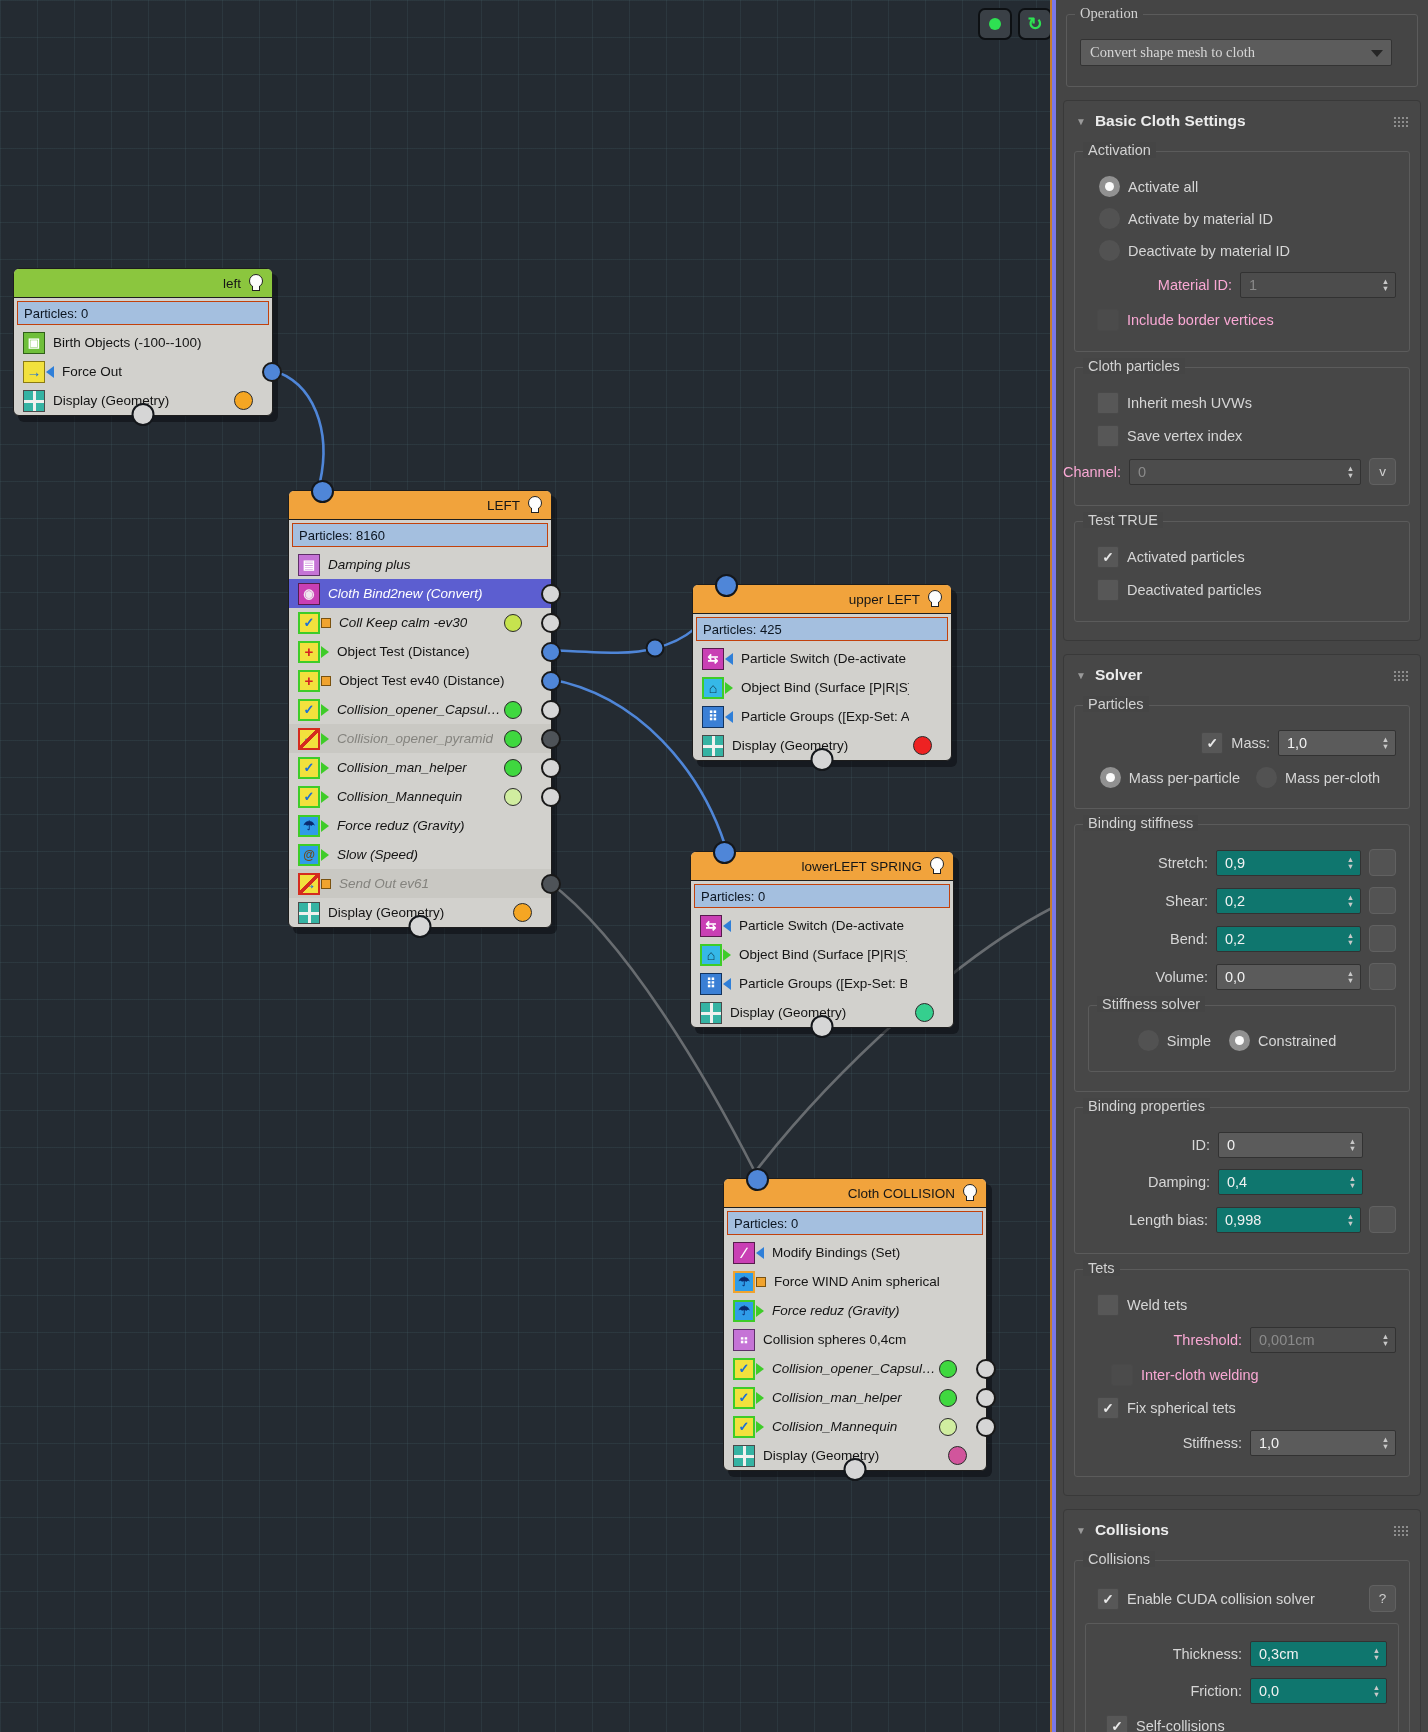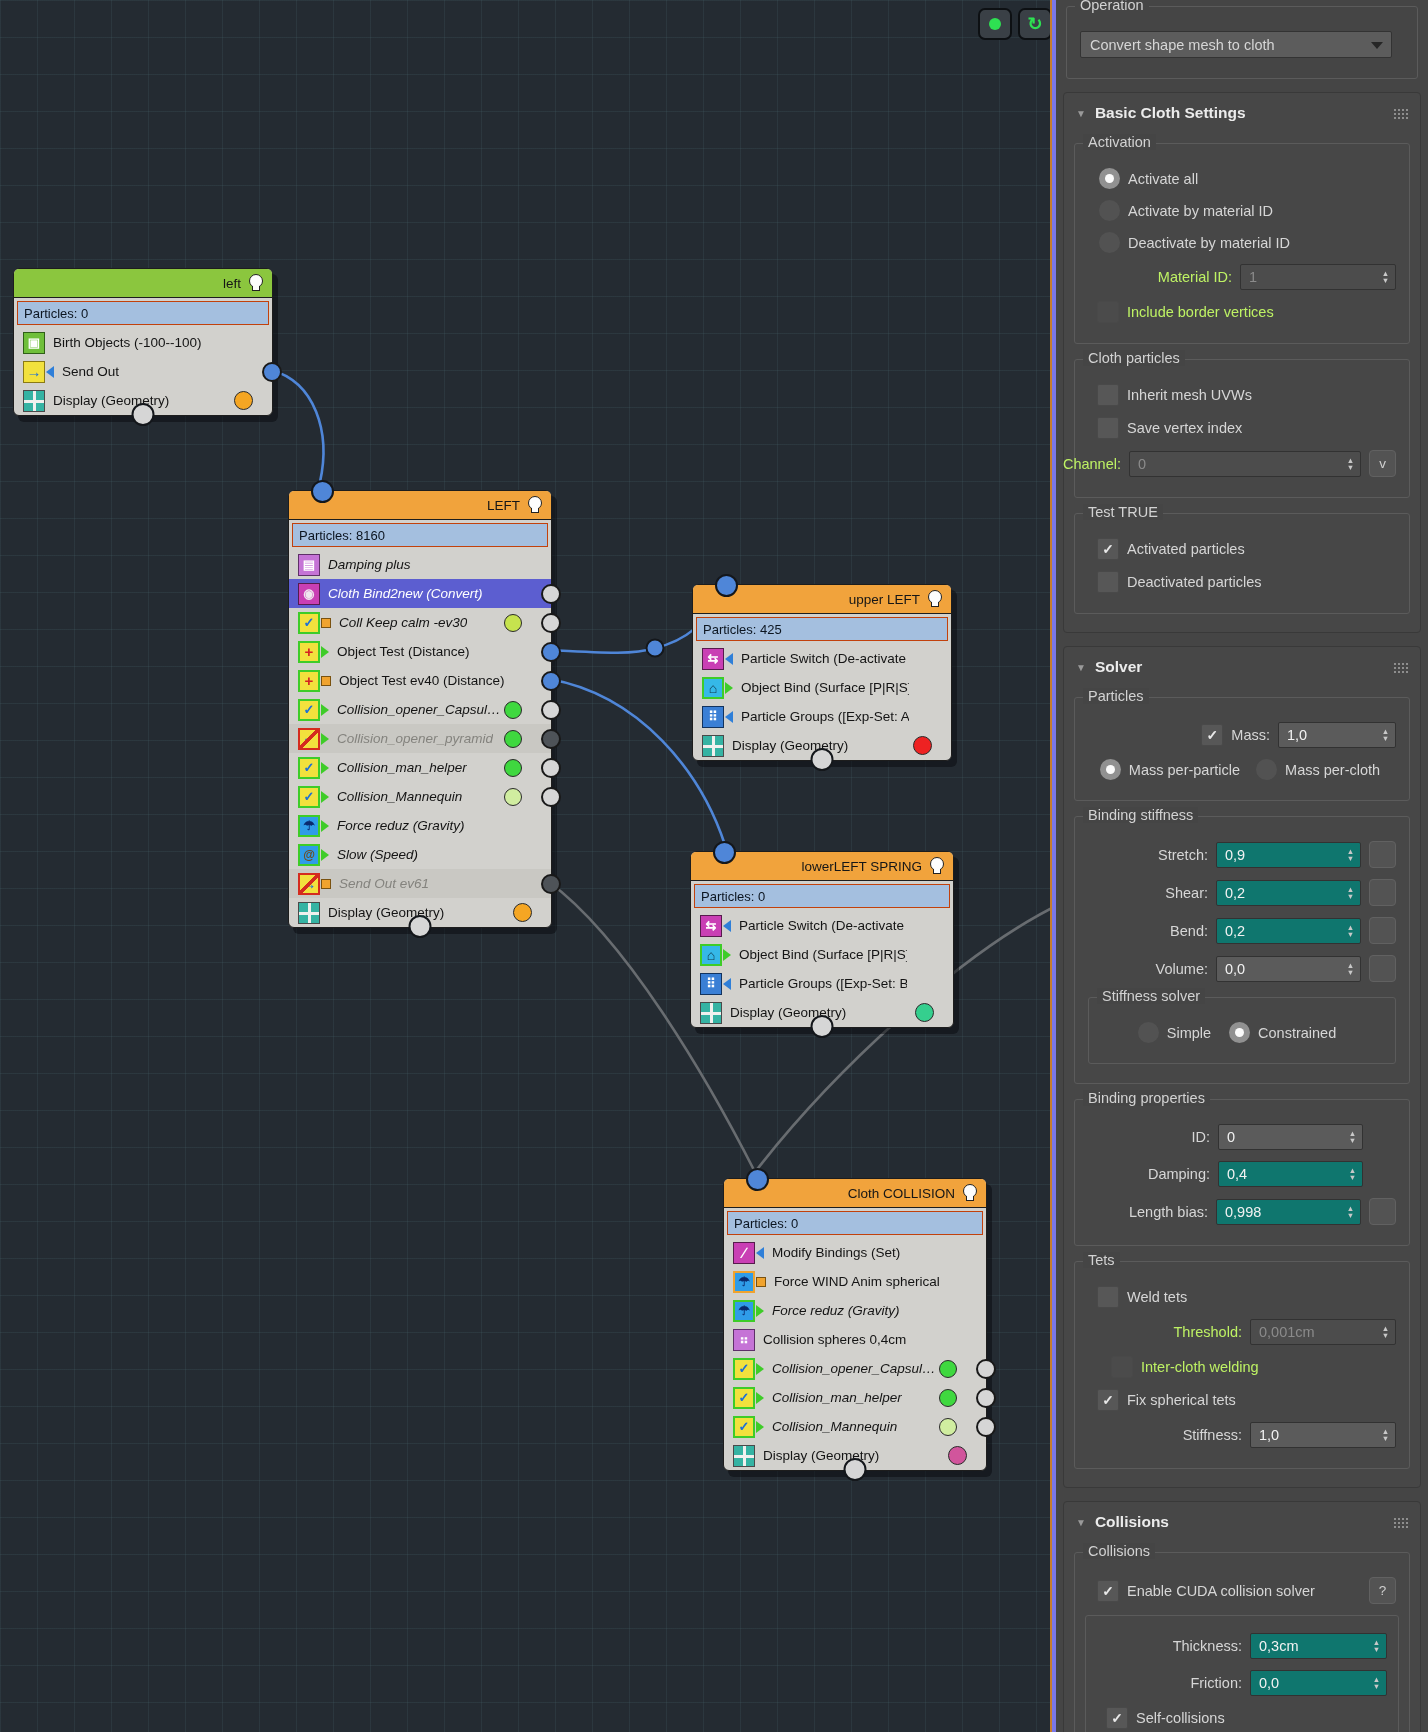--- a/index.html
+++ b/index.html
@@ -77,21 +77,21 @@
   .ibox{border:1px solid #5b5b5b;border-radius:3px;margin:10px 0 4px;padding:6px 8px 8px;}
   .rollout{border:1px solid #393939;background:#474747;border-radius:4px;margin:13px 0;padding:1px 7px 8px;}
   .rollh{display:flex;align-items:center;gap:9px;padding:10px 5px 6px;font-size:15.5px;font-weight:bold;color:#ececec;}
   .rollh .tri{color:#9a9a9a;font-size:10px;}
   .grip{margin-left:auto;width:15px;height:11px;
     background-image:radial-gradient(#8e8e8e 1px,transparent 1.3px);background-size:4px 4px;}
   .prow{display:flex;align-items:center;gap:8px;margin:11px 3px;font-size:14.5px;}
   .prow.right{justify-content:flex-end;}
   .prow.center{justify-content:center;}
   .lbl{white-space:nowrap;}
-  .dim{color:#bef264;}
+  .dim{color:#f9a8d4;}
   .radio{flex:none;width:21px;height:21px;border-radius:50%;background:#525252;position:relative;cursor:pointer;}
   .radio.on{background:#919191;}
   .radio.on::after{content:"";position:absolute;inset:6px;background:#fbfbfb;border-radius:50%;}
   .cb{flex:none;width:20px;height:20px;background:#575757;border:1px solid #494949;border-radius:2px;
     display:flex;align-items:center;justify-content:center;font-size:14px;font-weight:bold;color:#e8e8e8;cursor:pointer;}
   .cb.dsb{background:#4b4b4b;}
   .fld{position:relative;height:26px;box-sizing:border-box;background:#5b5b5b;border:1px solid #323232;
     border-radius:2px;color:#f2f2f2;font-size:14.5px;display:flex;align-items:center;
     padding:0 20px 0 8px;flex:none;}
   .fld.blue{background:#0f766e;}
@@ -128,21 +128,21 @@
             <span class="bulb"></span>
           </div>
           <div class="pbar">Particles: 0</div>
           <div class="nrow">
             <span class="icon ic-birth">▣</span>
             <span class="lab">Birth Objects (-100--100)</span>
           </div>
           <div class="nrow">
             <span class="icon ic-sendout">→</span>
             <span class="mk mk-in"></span>
-            <span class="lab">Send Out</span>
+            <span class="lab">Force Out</span>
             <span class="odot blue"></span>
           </div>
           <div class="nrow">
             <span class="icon ic-display"></span>
             <span class="lab">Display (Geometry)</span>
             <span class="ind2" style="background: rgb(245, 166, 35);"></span>
           </div>
           <span class="ndot bottom"></span>
         </div>
         <div class="node" style="left: 288px; top: 490px; width: 262px;">
@@ -348,21 +348,21 @@
         <div class="cbtn" style="left: 978px; top: 8px;">
           <span class="dotg" style="background: rgb(46, 224, 82);"></span>
         </div>
         <div class="cbtn" style="left: 1018px; top: 8px;">
           <span class="refr" style="color: rgb(46, 224, 82);">↻</span>
         </div>
       </div>
   </div>
   <div id="divider"></div>
   <aside id="panel">
-      <div class="group" style="margin-top: 4px;">
+      <div class="group" style="margin-top: 12px; font-family: Liberation Serif, serif;">
         <span class="glabel">Operation</span>
         <div class="prow">
           <div class="dd" style="width: 312px;">
             <span>Convert shape mesh to cloth</span>
           </div>
         </div>
       </div>
       <div class="rollout">
         <div class="rollh">
           <span class="tri">▼</span>

